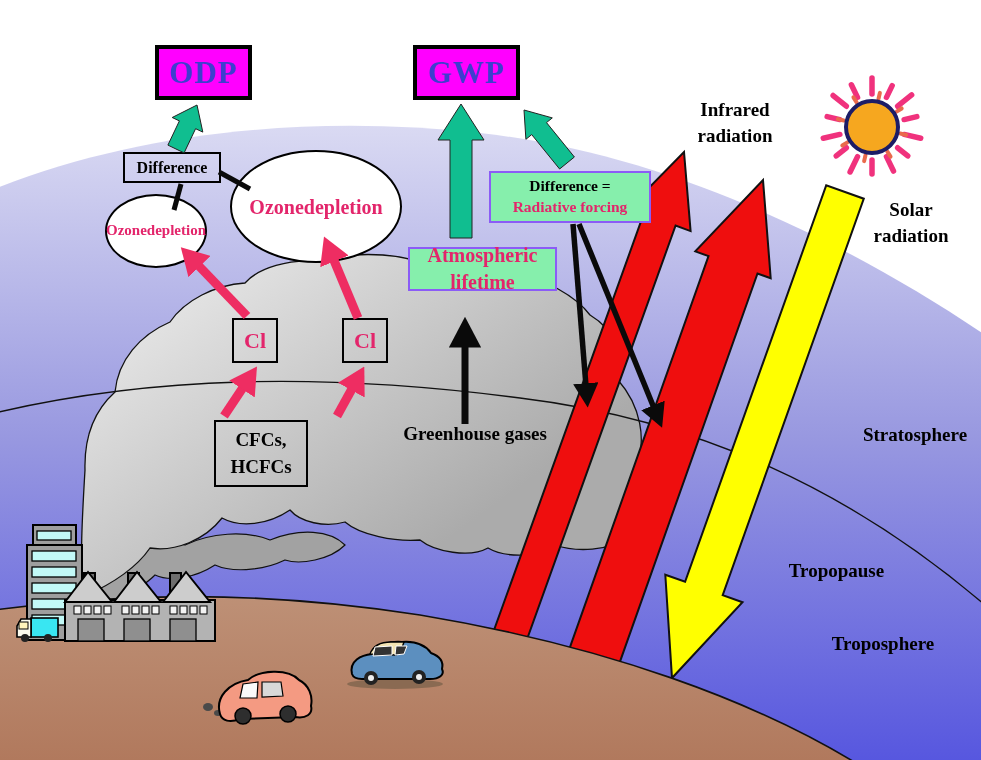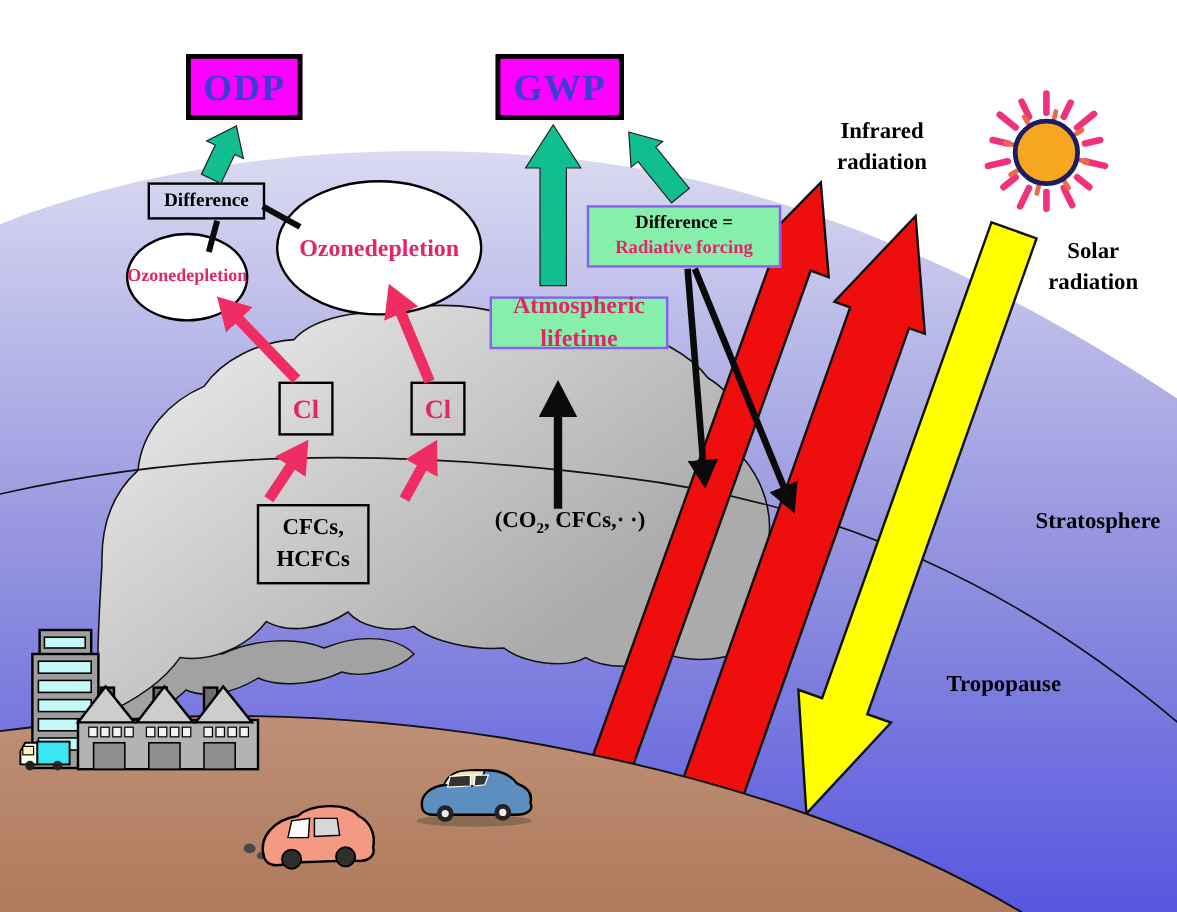--- a/index.html
+++ b/index.html
@@ -221,38 +221,39 @@
   </div>
 
   <div class="plain-box" style="left:174px;top:420px;width:94px;height:67px;font-size:19px;flex-direction:column;line-height:1.4;margin-left:40px;">
     <span>CFCs,</span>
     <span>HCFCs</span>
   </div>
 
 
   <div class="lbl" style="left:385px;top:421px;width:180px;font-size:19px;line-height:1.35;">
     <div>
-      <span>(CO</span><sub>2</sub><span>, CFCs,· ·)</span>
+      <span>Greenhouse gases</span>
     </div>
   </div>
 
   <div class="lbl" style="left:675px;top:97px;width:120px;font-size:19px;line-height:1.35;text-align:center;">
     <div>Infrared</div>
     <div>radiation</div>
   </div>
 
   <div class="lbl" style="left:851px;top:197px;width:120px;font-size:19px;line-height:1.35;">
     <div>Solar</div>
     <div>radiation</div>
   </div>
 
   <div class="lbl" style="left:840px;top:424px;width:150px;font-size:19px;">Stratosphere</div>
 
   <div class="lbl" style="left:764px;top:516px;width:145px;font-size:19px;margin-top:44px;">Tropopause</div>
 
+  <div class="lbl" style="left:808px;top:633px;width:150px;font-size:19px;">Troposphere</div>
 
   <svg class="layer svg-over" width="981" height="760" viewBox="0 0 981 760">
     <defs>
       <marker id="mpink" orient="auto" markerWidth="3" markerHeight="3.4" refX="0.4" refY="1.7">
         <path d="M0,0 L3,1.7 L0,3.4 Z" fill="#EE2D62"></path>
       </marker>
       <marker id="mblack" orient="auto" markerWidth="4.6" markerHeight="4.6" refX="0.5" refY="2.3">
         <path d="M0,0 L4.4,2.3 L0,4.6 Z" fill="#0A0A0A"></path>
       </marker>
     </defs>

